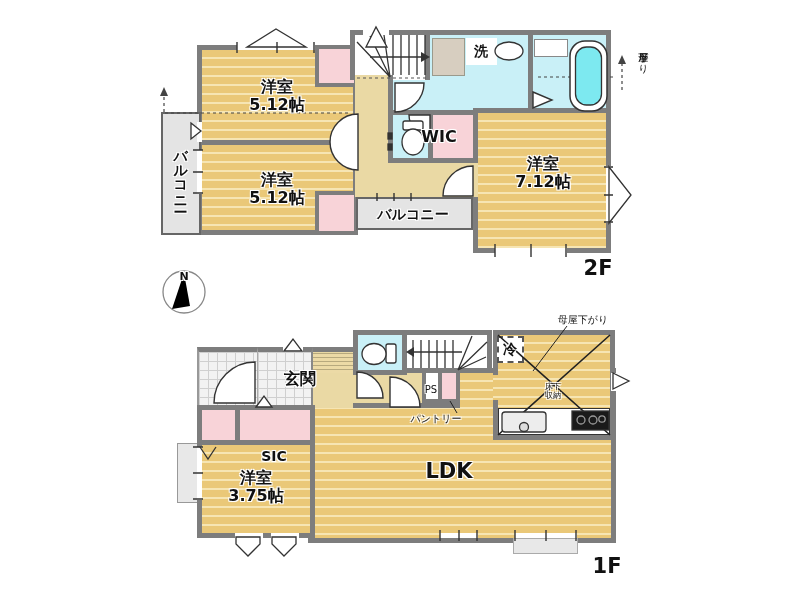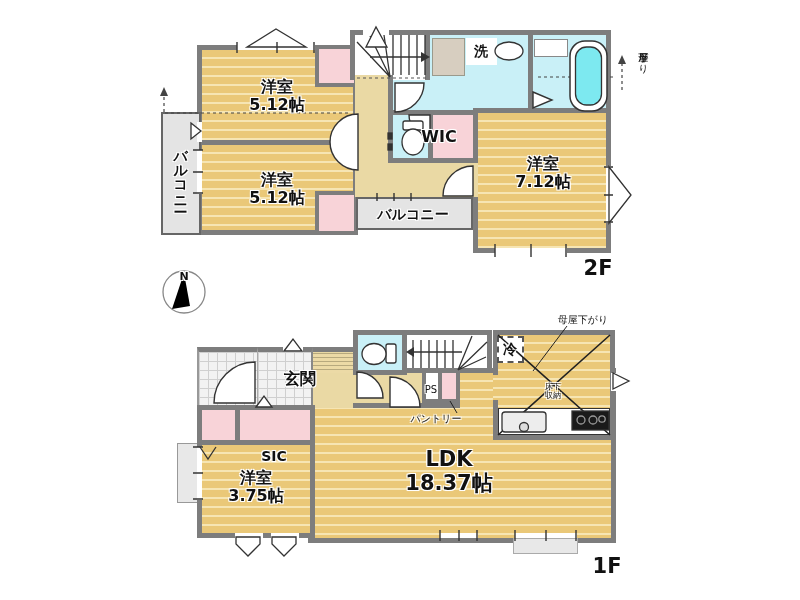--- a/index.html
+++ b/index.html
@@ -192,21 +192,21 @@
   <div class="lbl" style="left:439px;top:137px;">WIC</div>
   <div class="lbl lbl-md" style="left:481px;top:51px;">洗</div>
   <div class="lbl lbl-md vert" style="left:181px;top:172px;">バルコニー</div>
   <div class="lbl lbl-md" style="left:413px;top:214px;">バルコニー</div>
   <div class="lbl lbl-sm vert" style="left:643px;top:57px;">母屋下がり</div>
   <div class="lbl lbl-lg" style="left:598px;top:268px;">2F</div>
 
   <div class="lbl" style="left:300px;top:379px;">玄関</div>
   <div class="lbl lbl-md" style="left:274px;top:424px;margin-top:32px;">SIC</div>
   <div class="lbl" style="left:256px;top:487px;"><span>洋室</span><br><span>3.75帖</span></div>
-  <div class="lbl lbl-lg" style="left:449px;top:471px;"><span>LDK</span><br><span>18.37帖</span></div>
+  <div class="lbl lbl-lg" style="left:449px;top:471px;"><span>LDK</span><br></div>
   <div class="lbl lbl-md" style="left:510px;top:349px;">冷</div>
   <div class="lbl lbl-xs" style="left:553px;top:391px;"><span>床下</span><br><span>収納</span></div>
   <div class="lbl lbl-sm" style="left:583px;top:320px;">母屋下がり</div>
   <div class="lbl lbl-sm" style="left:436px;top:419px;">パントリー</div>
   <div class="lbl lbl-sm" style="left:431px;top:390px;">PS</div>
   <div class="lbl lbl-lg" style="left:607px;top:566px;">1F</div>
   <div class="lbl" style="left:184px;top:277px;font-size:11px;">N</div>
 
 </div>
 

